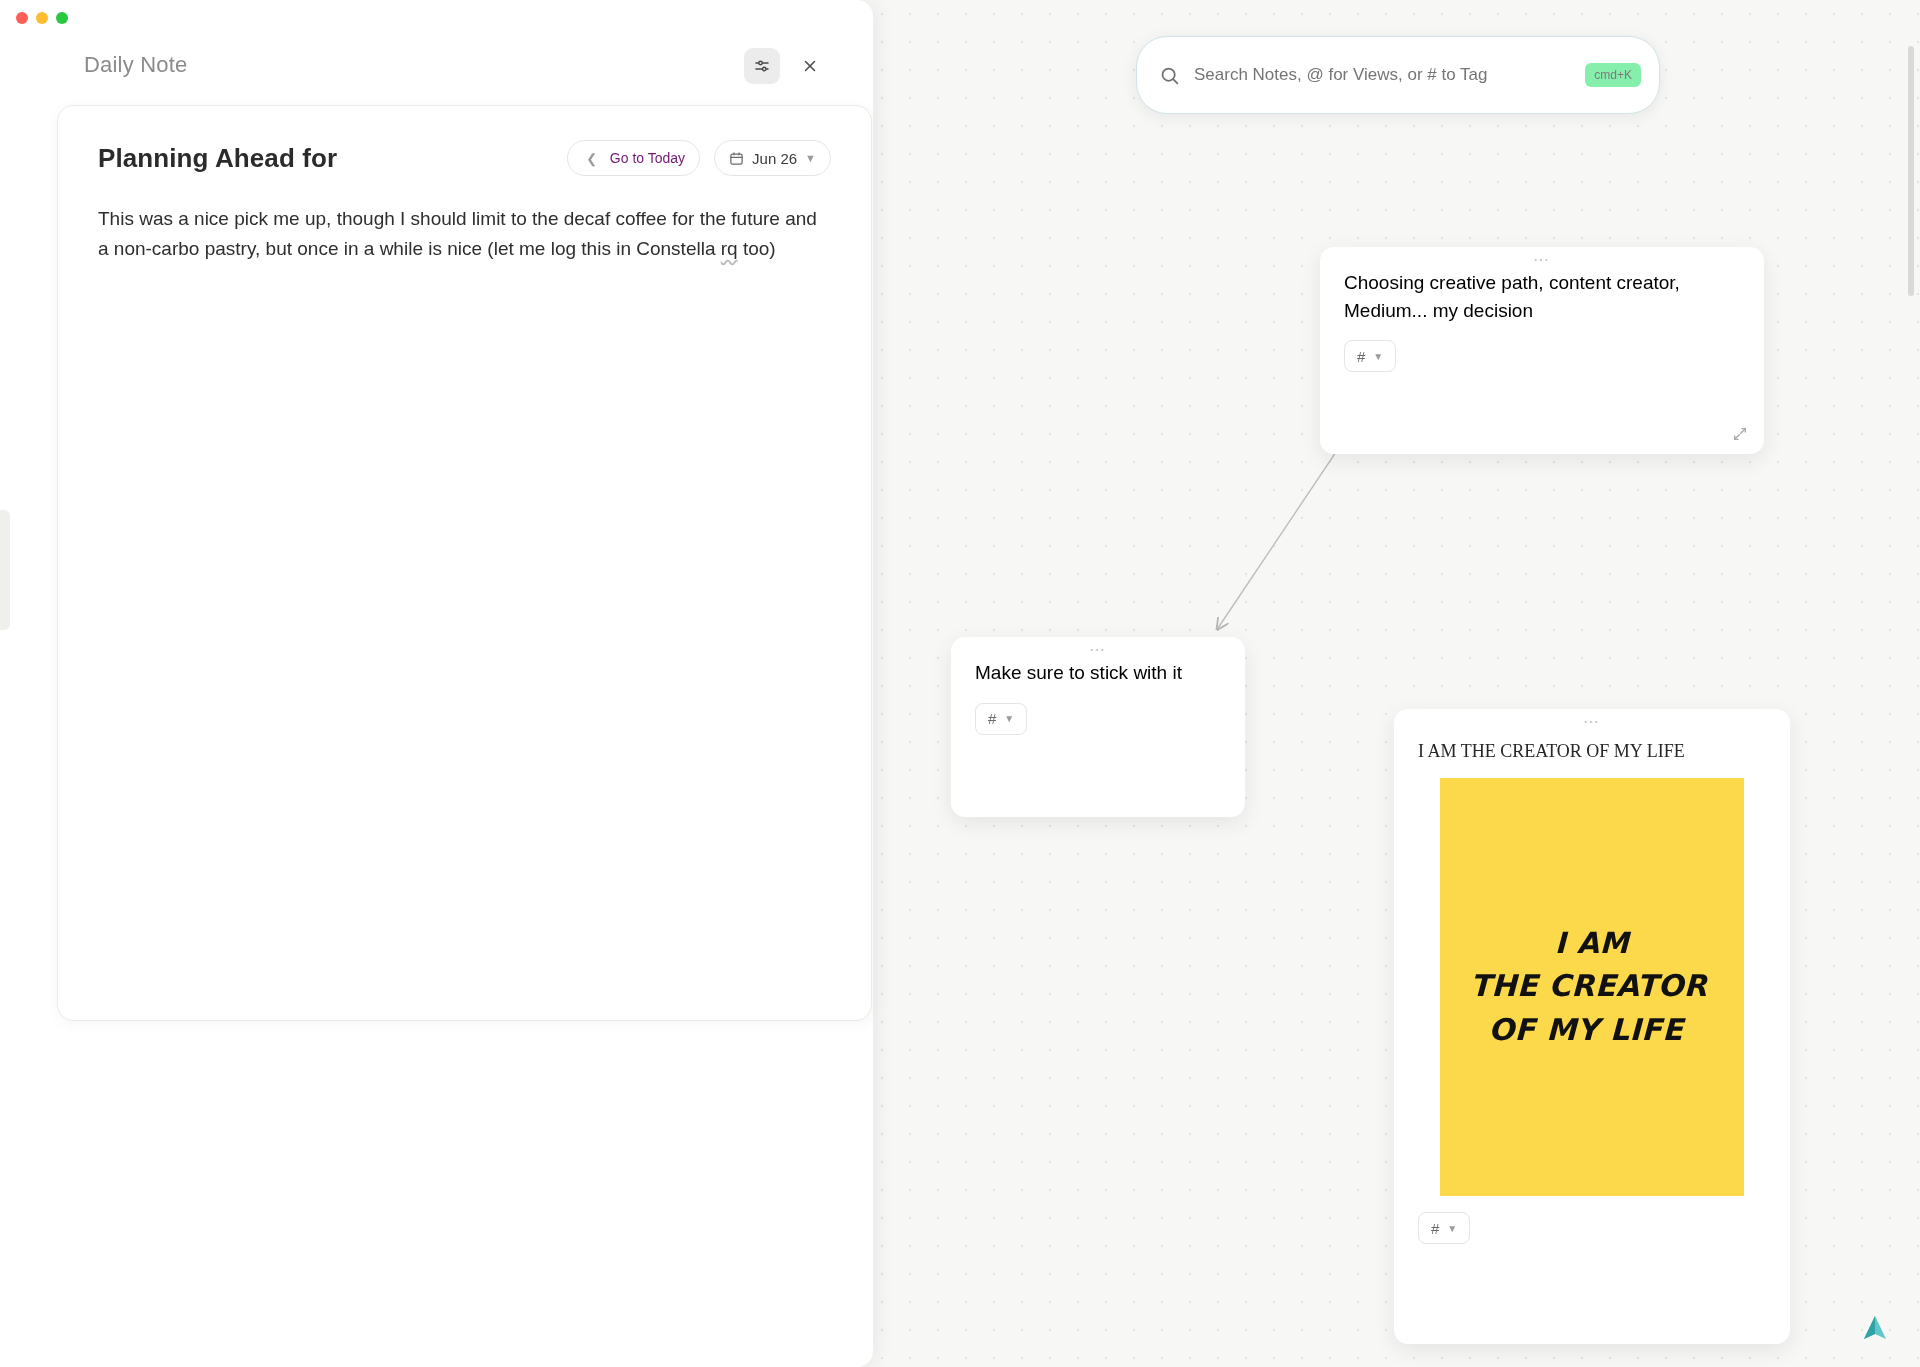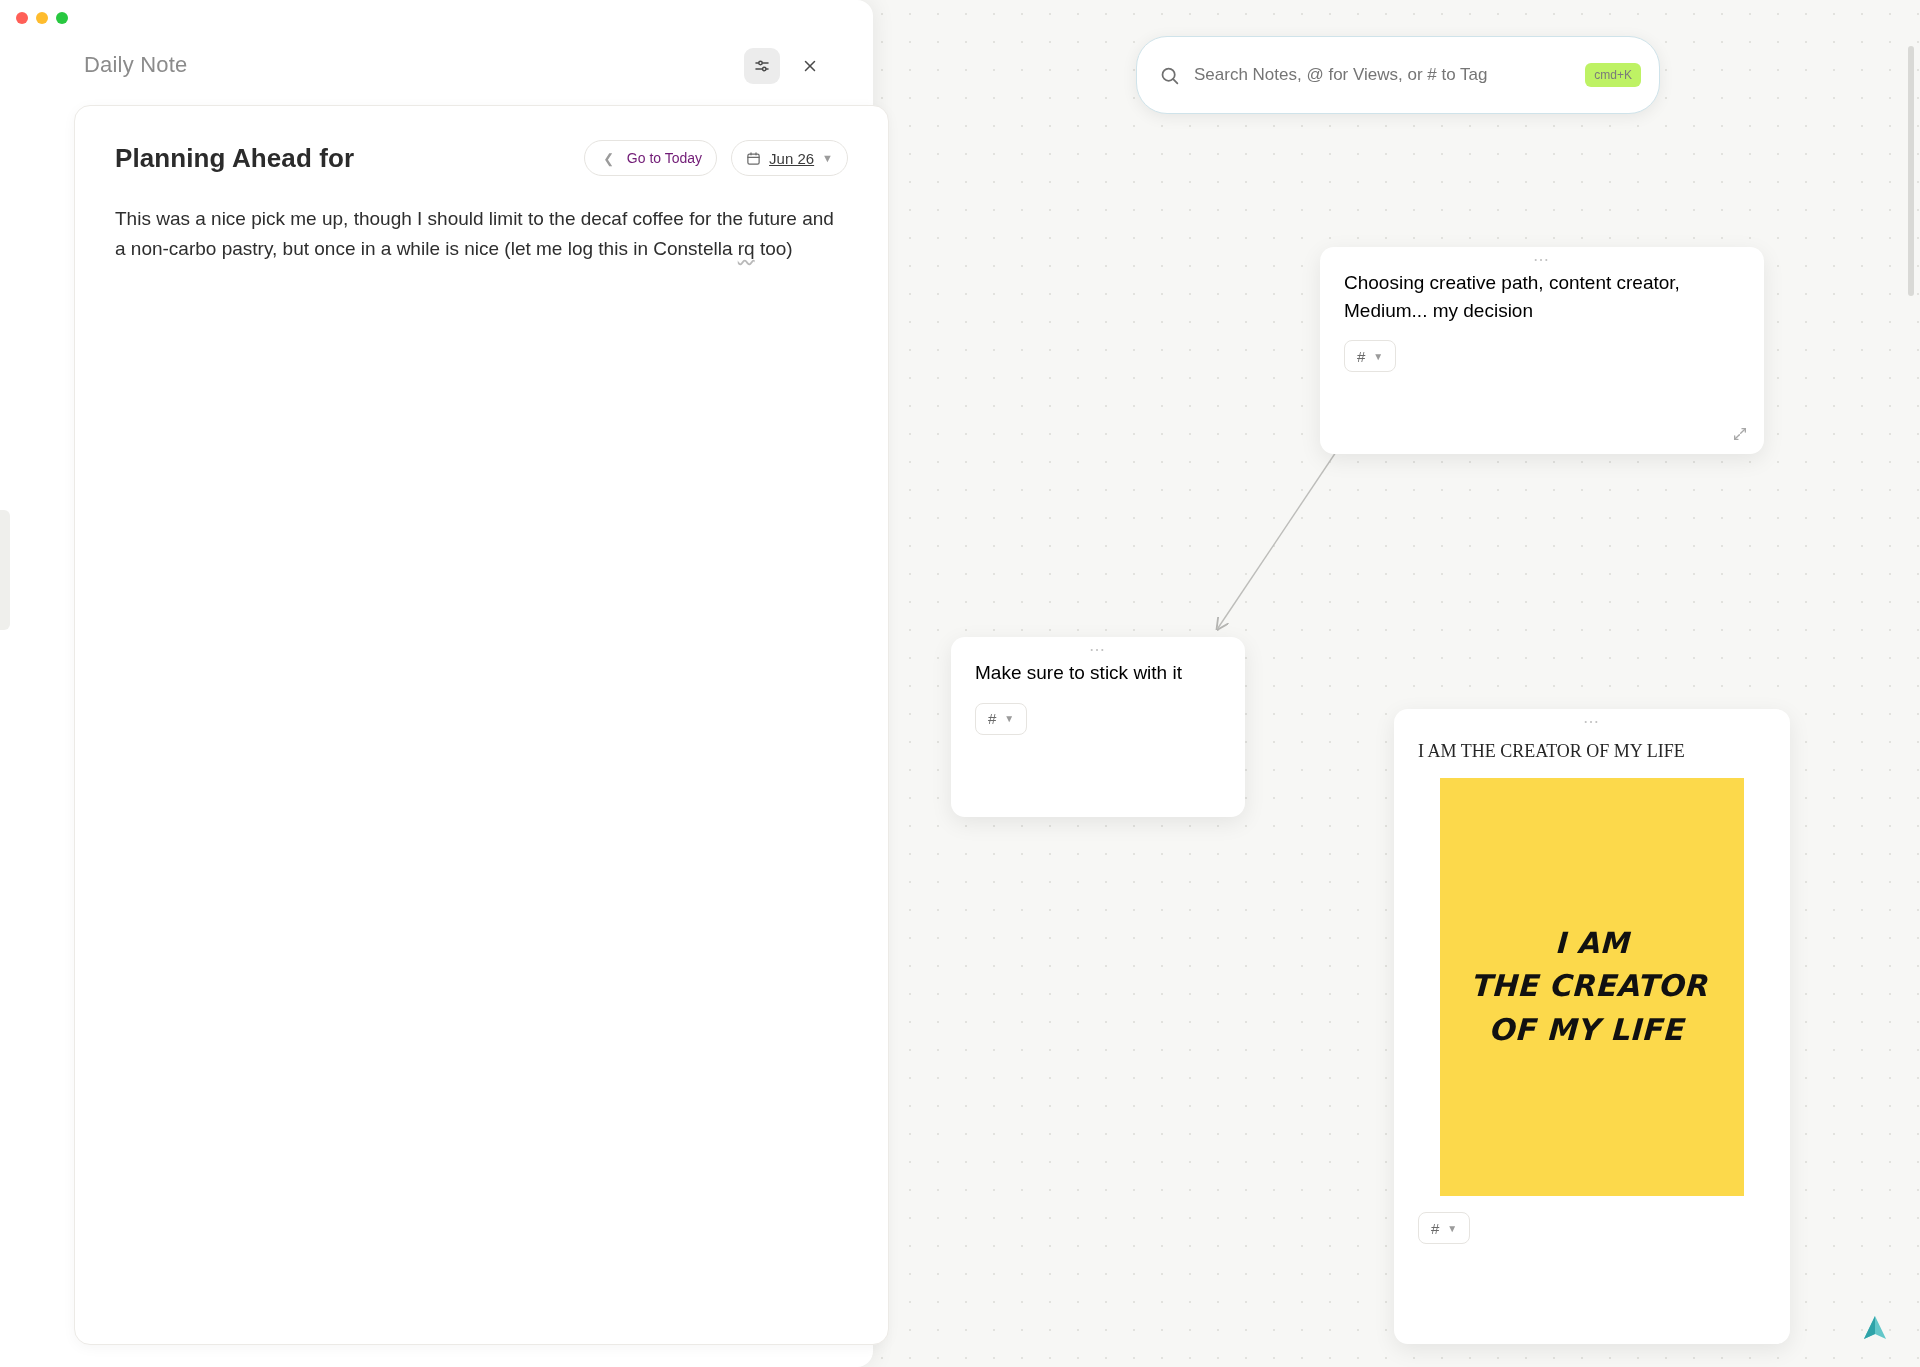--- a/index.html
+++ b/index.html
@@ -62,22 +62,22 @@
     display: flex; align-items: center; justify-content: center;
     background: transparent;
     border: none;
     cursor: pointer;
     color: #4a4a4a;
   }
   .icon-btn.filled { background: #ececec; }
 
   .note-card {
     position: absolute;
-    left: 74px; top: 105px;
-    width: 815px; height: 1240px;
+    left: 57px; top: 105px;
+    width: 815px; height: 916px;
     background: #fff;
     border: 1px solid #eceae6;
     border-radius: 16px;
     box-shadow: 0 3px 14px rgba(0,0,0,0.04);
     padding: 34px 40px;
     overflow: hidden;
   }
   .note-head {
     display: flex; align-items: center; justify-content: space-between;
     margin-bottom: 28px;
@@ -103,21 +103,21 @@
   }
   .pill .chev-left {
     width: 20px; height: 20px;
     border-radius: 50%;
     display: flex; align-items: center; justify-content: center;
     color: #9b9b9b;
     font-size: 13px;
   }
   .pill .go-today { color: #701a75; font-weight: 400; font-size: 14px; }
   .pill .cal-ico { color: #6b6b6b; display: flex; }
-  .pill .date-txt { color: #3b3b3b; font-size: 15px; text-decoration: underline; }
+  .pill .date-txt { color: #3b3b3b; font-size: 15px; }
   .pill .chev-down { color: #9b9b9b; font-size: 11px; }
 
   .note-body p {
     font-size: 19px;
     line-height: 1.6;
     color: #2e2e2e;
     margin-bottom: 24px;
     max-width: 725px;
   }
   .note-body p.spaced { margin-bottom: 60px; }
@@ -144,21 +144,21 @@
   .search-icon { color: #6f6f6f; display: flex; margin-right: 14px; }
   .search-input {
     flex: 1;
     border: none; outline: none;
     font-size: 17px;
     color: #9a9a9a;
     font-family: "Liberation Sans", sans-serif;
     background: transparent;
   }
   .kbd {
-    background: #bef264;
+    background: #86efac;
     border-radius: 6px;
     font-size: 12px;
     color: #7a7a7a;
     padding: 5px 9px;
     white-space: nowrap;
   }
 
   
   .card {
     position: absolute;

